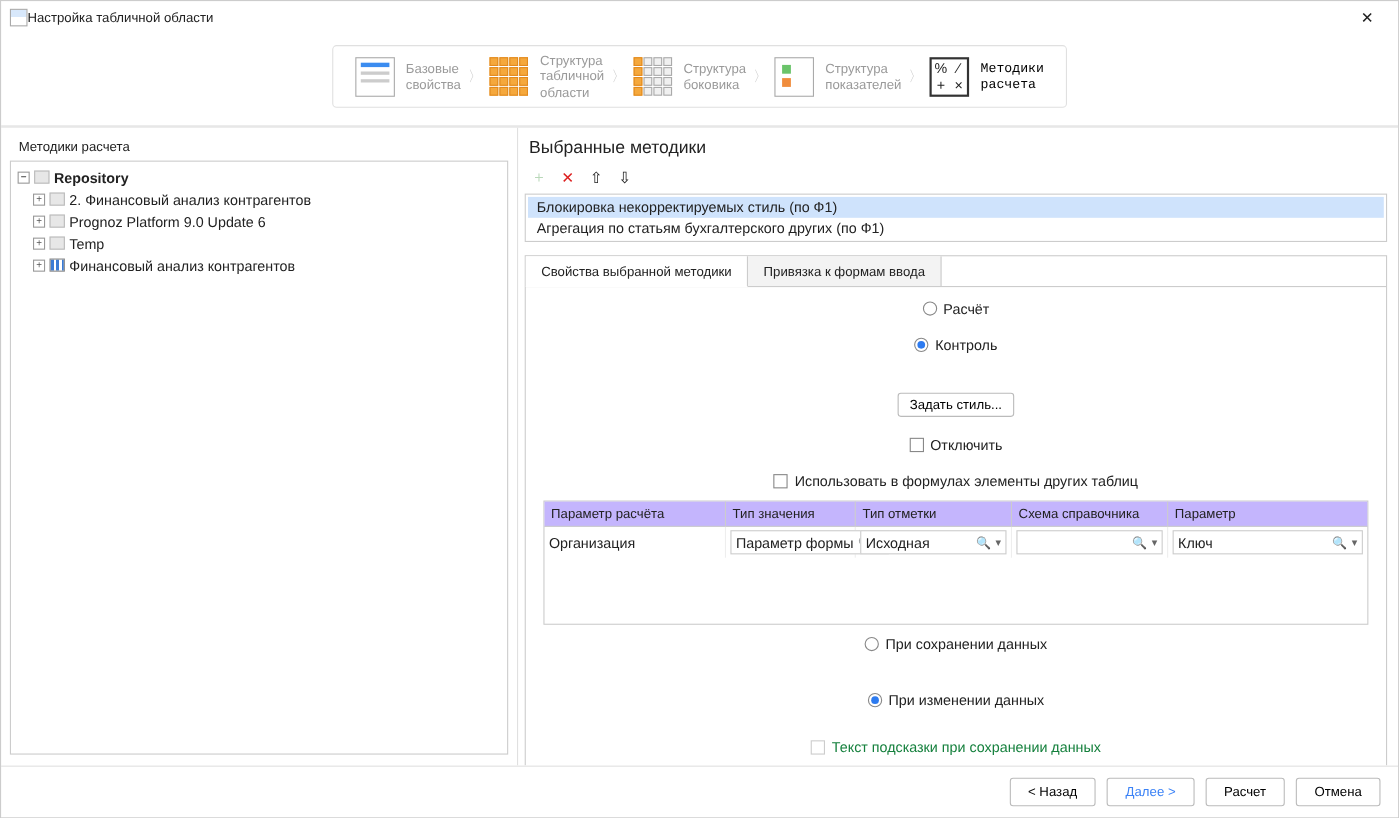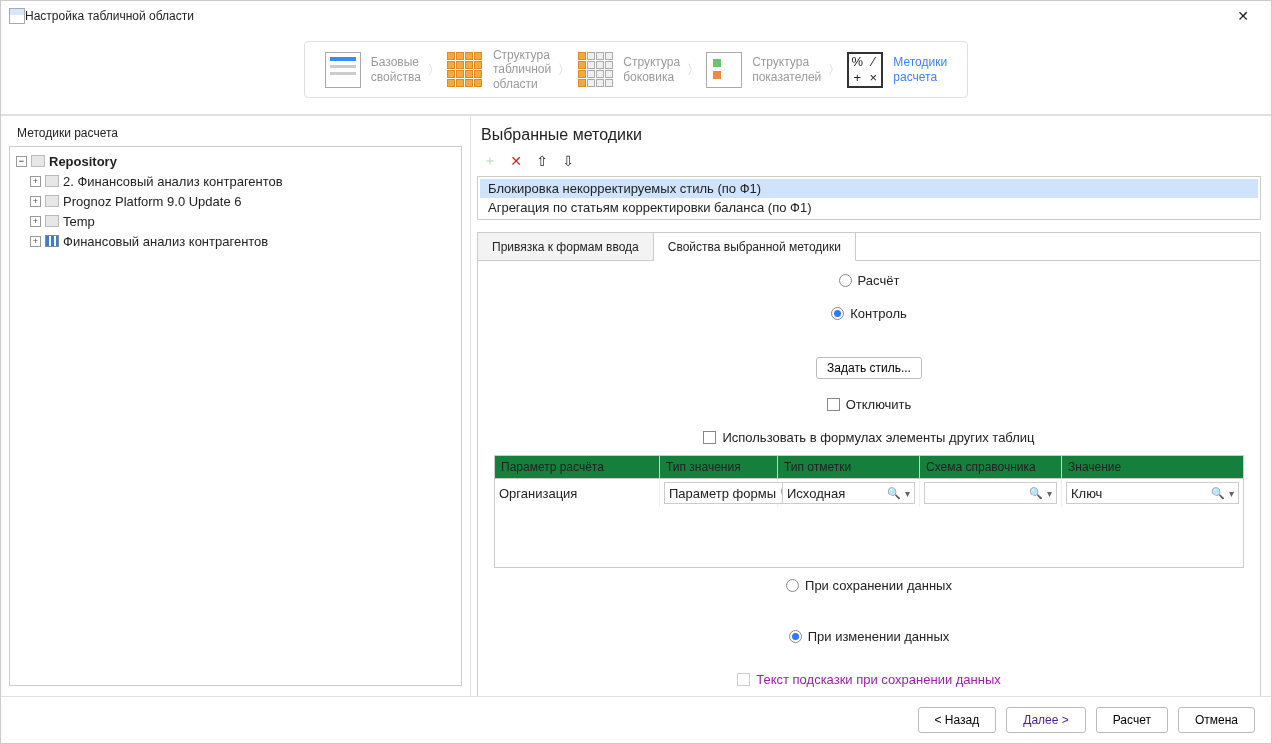--- a/index.html
+++ b/index.html
@@ -9,21 +9,21 @@
 
 .titlebar { height: 30px; display: flex; align-items: center; padding: 0 8px; }
 .titlebar .title { flex: 1; font-size: 12px; }
 .titlebar .close { width: 40px; height: 30px; display:flex; align-items:center; justify-content:center; cursor:pointer; font-size:14px; }
 
 .wizard-steps { padding: 10px 0 16px; display:flex; justify-content:center; border-bottom:1px solid #e0e0e0; }
 .wizard-inner { display:flex; align-items:center; border:1px solid #e0e0e0; border-radius: 4px; padding: 6px 20px; }
 .step { display:flex; align-items:center; gap:10px; }
 .step-icon { width: 36px; height: 36px; display:flex; align-items:center; justify-content:center; }
 .step-label { line-height:1.2; font-size:12px; color:#9a9a9a; }
-.step.active .step-label { color:#3b82f6; }
+.step.active .step-label { color:#000000;font-family:Liberation Mono, monospace; }
 .step-sep { width:26px; height:36px; display:flex; align-items:center; justify-content:center; color:#ccc; }
 
 .main { flex:1; display:flex; border-top:1px solid #e0e0e0; overflow:hidden; }
 .left-pane { width: 470px; padding: 10px 8px; border-right: 1px solid #e0e0e0; display:flex; flex-direction:column; }
 .left-title { font-size:12px; margin: 0 0 6px 8px;}
 .tree { border:1px solid #ccc; flex:1; padding:4px; overflow:auto; }
 .tree-item { display:flex; align-items:center; height:20px; padding:0 2px; gap:4px; cursor:pointer;}
 .tree-item.root { font-weight:bold; }
 .tree-item .exp { width:11px; height:11px; border:1px solid #999; display:inline-flex; align-items:center; justify-content:center; font-size:9px; line-height:1; color:#555; }
 .tree-item .folder { width:14px; height:12px; background:#e7e7e7; border:1px solid #bbb; display:inline-block; }
@@ -46,46 +46,46 @@
 .tab.active { background:#fff; border-bottom:1px solid #fff; margin-bottom:-1px; }
 
 .tab-body { flex:1; padding:12px 16px; display:flex; flex-direction:column; gap:10px; }
 .row { display:flex; align-items:center; gap:18px;flex-direction:column; }
 .radio { display:inline-flex; align-items:center; gap:6px; cursor:pointer; }
 .radio .dot { width:13px; height:13px; border:1px solid #888; border-radius:50%; display:inline-flex; align-items:center; justify-content:center; }
 .radio.checked .dot::after { content:""; width:7px; height:7px; background:#2d7bf0; border-radius:50%; }
 .btn { border:1px solid #bbb; background:#fff; padding:3px 10px; border-radius:3px; cursor:pointer; font-size:12px;}
 .chk { display:inline-flex; align-items:center; gap:6px; cursor:pointer; }
 .chk .box { width:13px; height:13px; border:1px solid #888; display:inline-block;}
-.chk.disabled { color:#a21caf; }
+.chk.disabled { color:#15803d; }
 .chk.disabled .box { border-color:#ccc; }
 
 .grid { border:1px solid #ccc; }
-.grid-head { display:flex; background:#15803d; border-bottom:1px solid #ccc;}
+.grid-head { display:flex; background:#c4b5fd; border-bottom:1px solid #ccc;}
 .grid-head > div { padding:4px 6px; border-right:1px solid #ccc; font-size:12px;}
 .grid-head > div:last-child { border-right:none; }
 .grid-row { display:flex; height:28px; align-items:stretch;}
 .grid-row > div { border-right:1px solid #eee; display:flex; align-items:center; padding:0 4px;}
 .grid-row > div:last-child { border-right:none; }
 .c1 { width: 165px; }
 .c2 { width: 118px; }
 .c3 { width: 142px; }
 .c4 { width: 142px; }
 .c5 { flex:1; min-width:130px; }
 .dd { flex:1; display:flex; align-items:center; border:1px solid #ccc; height:22px; padding:0 4px; gap:4px; background:#fff; }
 .dd .txt { flex:1; overflow:hidden; white-space:nowrap; }
 .dd .mag { color:#2d7bf0; font-size:11px;}
 .dd .caret { color:#666; font-size:10px; }
 .grid-empty { height:60px; }
 
 .hint-input { border:1px solid #ccc; height:24px; width:370px; padding:0 6px;}
 
 .footer { border-top:1px solid #e0e0e0; padding:10px 16px; display:flex; justify-content:flex-end; gap:10px;}
 .footer .fbtn { border:1px solid #bbb; border-radius:3px; background:#fff; padding:5px 16px; cursor:pointer; font-size:12px;}
-.footer .fbtn.disabled { color:#4c1d95; cursor:default; }
+.footer .fbtn.disabled { color:#3b82f6; cursor:default; }
 
 
 .grid-icon, .side-icon, .indicator-icon, .calc-icon { display:grid; grid-template-columns: repeat(4,8px); grid-template-rows: repeat(4,8px); gap:1px;}
 .grid-icon span, .side-icon span, .indicator-icon span { border:1px solid #aaa; background:#f0f0f0;}
 .grid-icon.orange span { border-color:#e28a1f; background:#f5a83c; }
 .side-icon .hl { border-color:#e28a1f; background:#f5a83c; }
 .base-icon { width:36px; height:36px; display:flex; flex-direction:column; gap:4px; border:1px solid #aaa; padding:4px;}
 .base-icon div { height:3px; background:#ccc;}
 .base-icon div:first-child { background:#3b8cf0; height:4px;}
 .ind-icon { width:36px; height:36px; border:1px solid #aaa; position:relative;}
@@ -229,27 +229,27 @@
     <div class="right-pane">
       <div class="right-title">Выбранные методики</div>
       <div class="toolbar">
         <span class="tbtn disabled" style="color:#6a6;">＋</span>
         <span class="tbtn" style="color:#d22;">✕</span>
         <span class="tbtn">⇧</span>
         <span class="tbtn">⇩</span>
       </div>
       <div class="list-box">
         <div class="list-row selected">Блокировка некорректируемых стиль (по Ф1)</div>
-        <div class="list-row">Агрегация по статьям корректировки баланса (по Ф1)</div>
+        <div class="list-row">Агрегация по статьям бухгалтерского других (по Ф1)</div>
       </div>
 
       <div class="tabs-wrap">
         <div class="tabs">
+          <div class="tab active">Свойства выбранной методики</div>
           <div class="tab">Привязка к формам ввода</div>
-          <div class="tab active">Свойства выбранной методики</div>
         </div>
         <div class="tab-body">
           <div class="row">
             <span class="radio">
                 <span class="dot"></span>
                 <span>Расчёт</span>
               </span>
             <span class="radio checked">
                 <span class="dot"></span>
                 <span>Контроль</span>
@@ -265,21 +265,21 @@
                 <span>Использовать в формулах элементы других таблиц</span>
               </span>
           </div>
 
           <div class="grid">
             <div class="grid-head">
               <div class="c1">Параметр расчёта</div>
               <div class="c2">Тип значения</div>
               <div class="c3">Тип отметки</div>
               <div class="c4">Схема справочника</div>
-              <div class="c5">Значение</div>
+              <div class="c5">Параметр</div>
             </div>
             <div class="grid-row">
               <div class="c1">
                   <span>Организация</span>
                 </div>
               <div class="c2">
                   <div class="dd">
                     <span class="txt">Параметр формы</span>
                     <span class="mag">🔍</span>
                     <span class="caret">▾</span>

